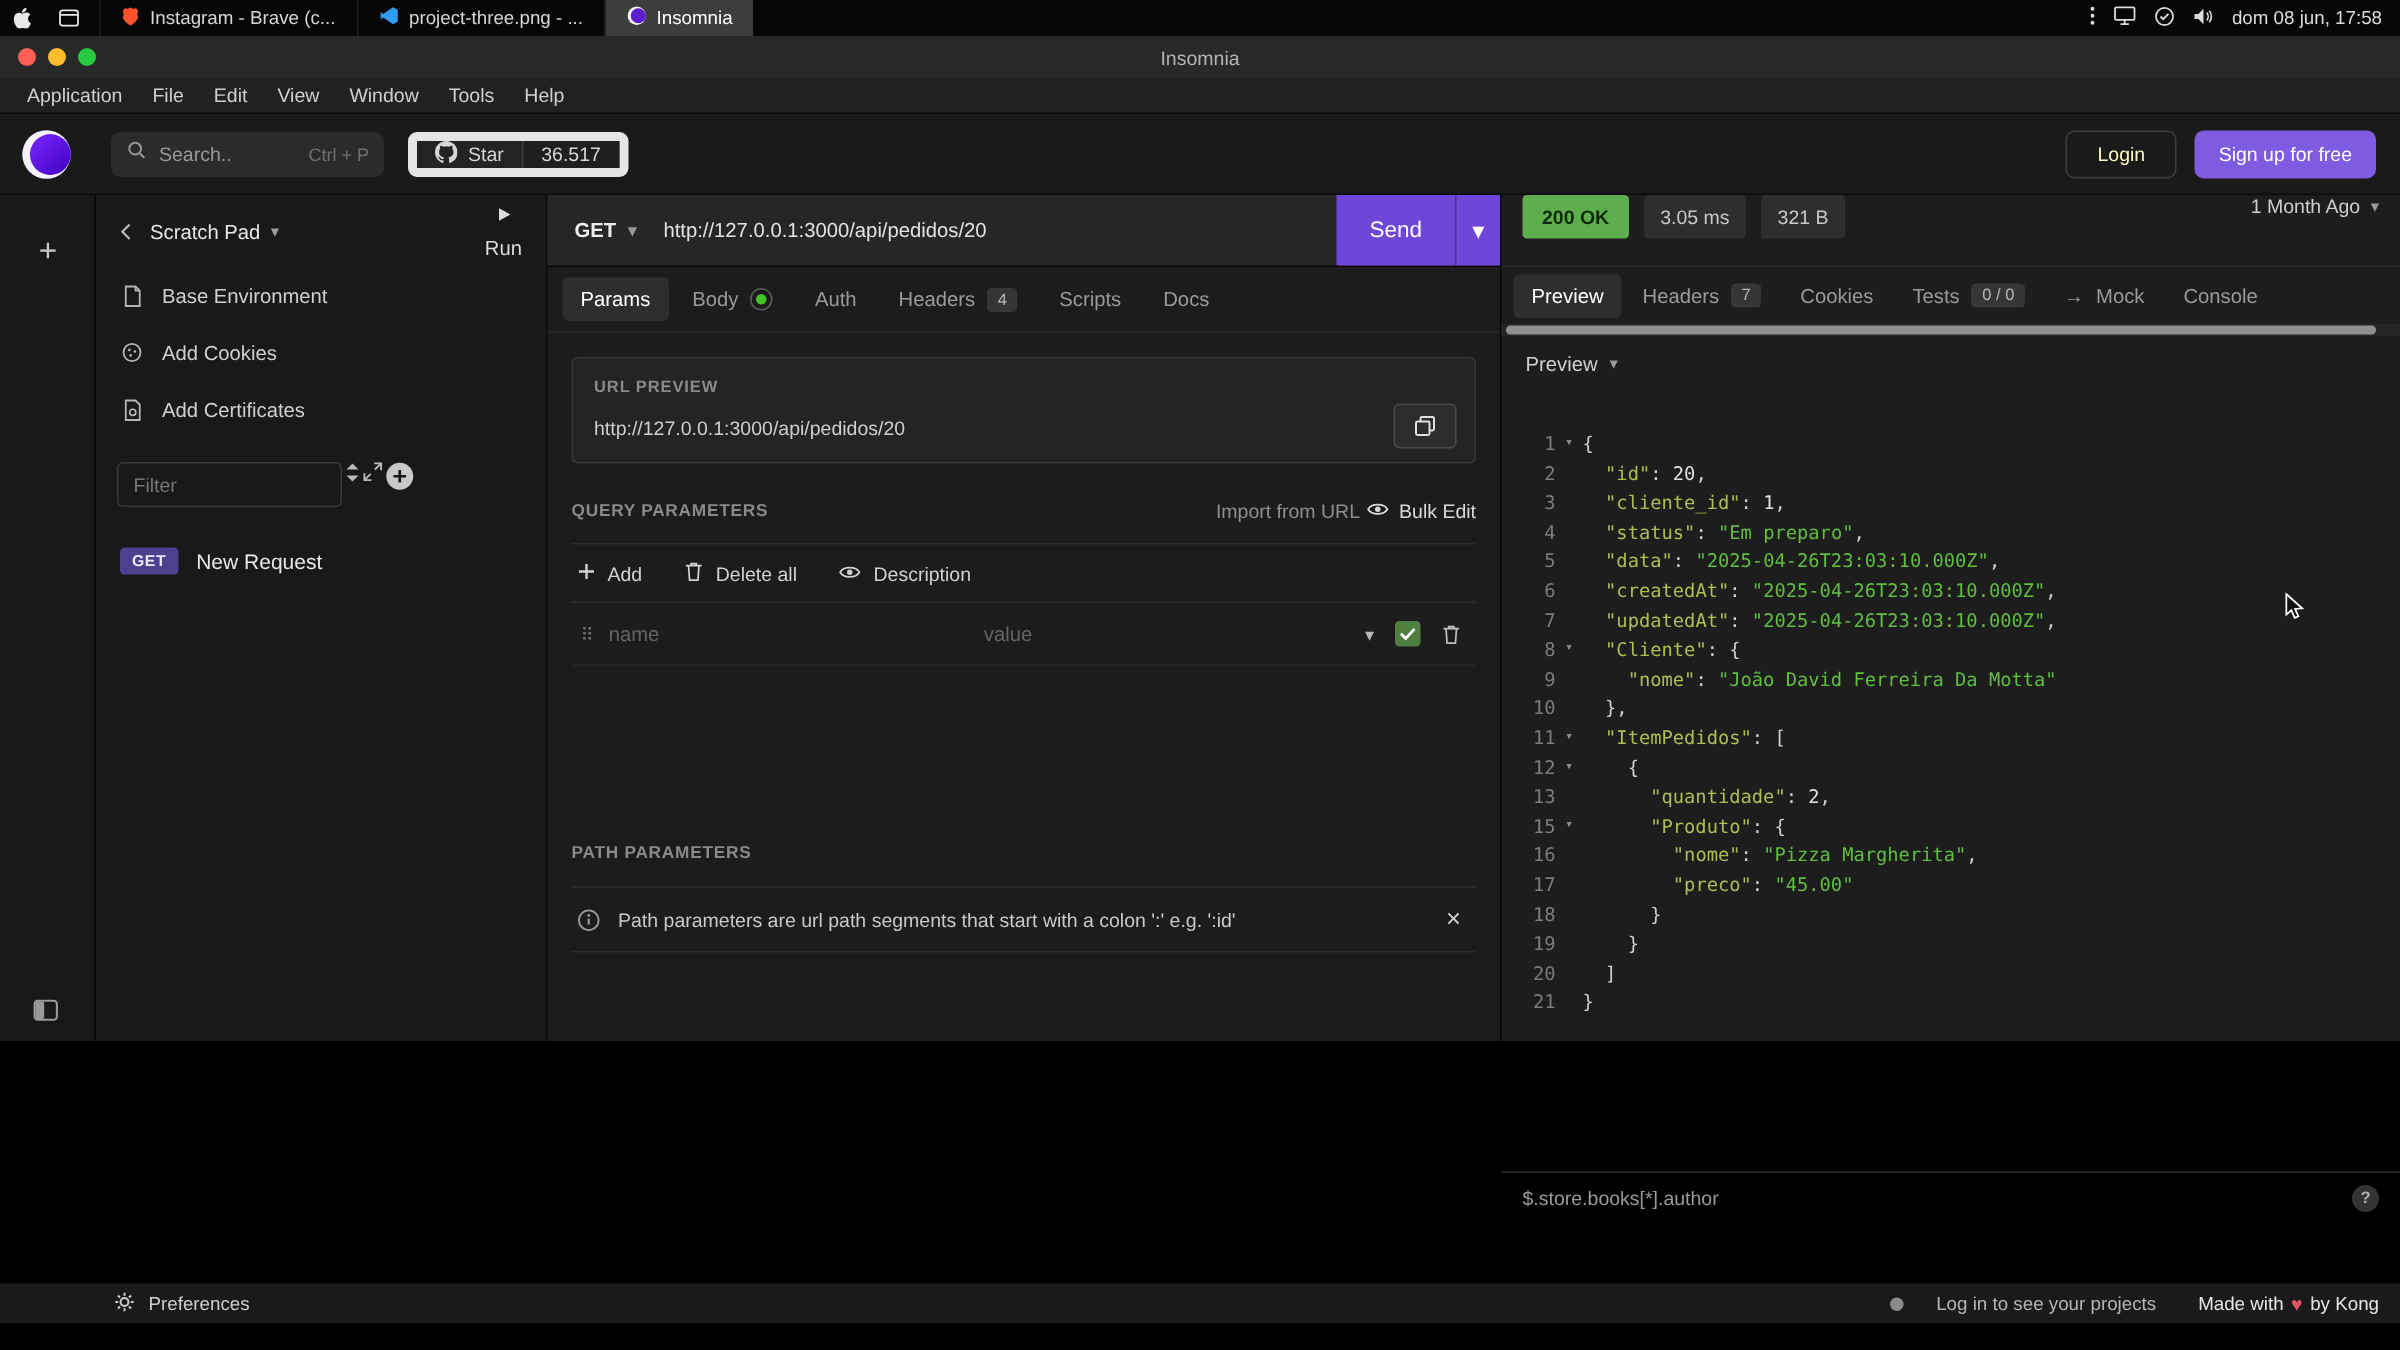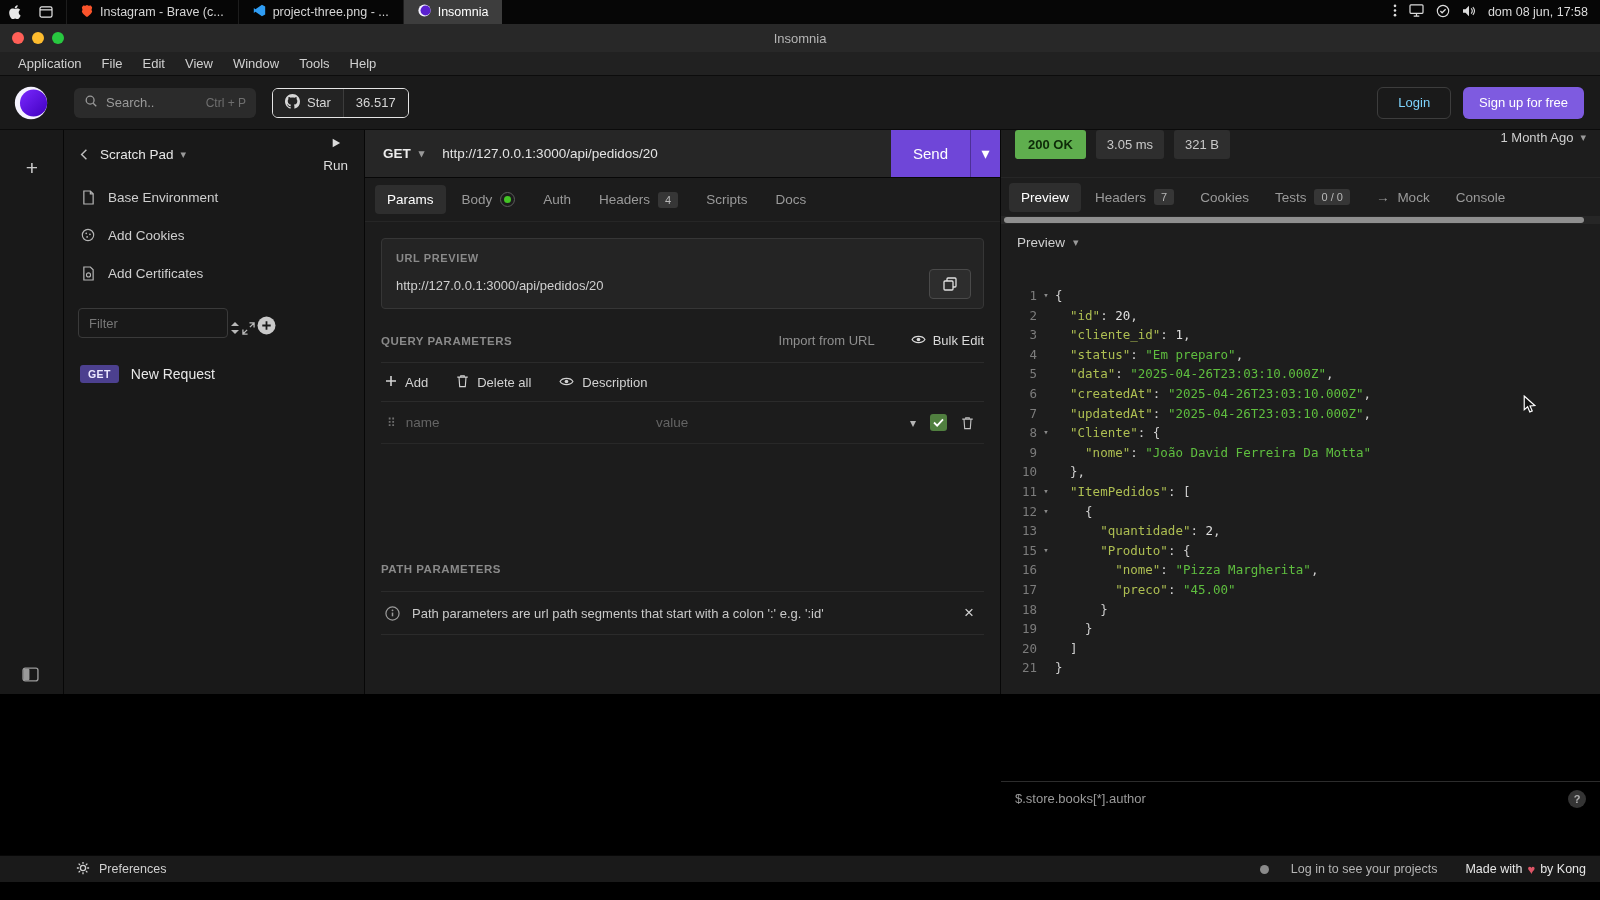--- a/index.html
+++ b/index.html
@@ -24,40 +24,40 @@
   .menubar { position:absolute; top:52px; left:0; width:100%; height:24px; background:#212121; display:flex; align-items:center; padding-left:8px; font-size:13px; color:#d0d0d0; border-bottom:1px solid #0c0c0c; }
   .menubar .menu-item { padding:0 10px; height:24px; display:flex; align-items:center; }
 
   
   .toolbar { position:absolute; top:76px; left:0; width:100%; height:54px; background:#1a1a1a; display:flex; align-items:center; border-bottom:1px solid #0b0b0b; }
   .logo { margin-left:14px; width:34px; height:34px; flex:none; }
   .searchbox { margin-left:26px; width:182px; height:30px; background:#2b2b2b; border-radius:6px; display:flex; align-items:center; gap:8px; padding:0 10px; color:#9a9a9a; }
   .searchbox input { flex:1; min-width:0; background:transparent; border:none; outline:none; color:#d6d6d6; font:13px "Liberation Sans",sans-serif; }
   .searchbox input::placeholder { color:#9a9a9a; }
   .search-kbd { color:#6f6f6f; font-size:12px; white-space:nowrap; }
-  .stargroup { margin-left:16px; height:30px; display:flex; align-items:stretch; border:1px solid #e5e5e5; border-radius:6px; overflow:hidden; font-size:13px; color:#d6d6d6; }
+  .stargroup { margin-left:16px; height:30px; display:flex; align-items:stretch; border:6px solid #e5e5e5; border-radius:6px; overflow:hidden; font-size:13px; color:#d6d6d6; }
   .stargroup .seg { display:flex; align-items:center; gap:7px; padding:0 12px; background:#232323; }
   .stargroup .seg + .seg { border-left:1px solid #3c3c3c; background:#1f1f1f; }
   .toolbar-right { margin-left:auto; display:flex; align-items:center; gap:12px; margin-right:16px; }
-  .btn-login { height:32px; padding:0 20px; border:1px solid #3d3d3d; border-radius:6px; background:transparent; color:#7dd3fc; font-size:13px; display:flex; align-items:center; }
+  .btn-login { height:32px; padding:0 20px; border:1px solid #3d3d3d; border-radius:6px; background:transparent; color:#fef9c3; font-size:13px; display:flex; align-items:center; }
   .btn-signup { height:32px; padding:0 16px; border-radius:6px; background:#7e5be0; color:#fff; font-size:13px; display:flex; align-items:center; }
 
   
   .main { position:absolute; top:130px; left:0; right:0; bottom:45px; }
   .rail { position:absolute; left:0; top:0; bottom:0; width:64px; background:#191919; border-right:1px solid #070707; }
   .rail-plus { position:absolute; top:26px; left:0; width:64px; text-align:center; color:#c9c9c9; font-size:21px; font-weight:300; }
   .rail-toggle { position:absolute; bottom:8px; left:22px; color:#9a9a9a; }
 
   .sidebar { position:absolute; left:64px; top:0; bottom:0; width:301px; background:#191919; border-right:1px solid #070707; font-size:13.5px; }
   .sb-head { height:48px; display:flex; align-items:center; padding:0 16px; gap:12px; }
   .sb-ws { display:flex; align-items:center; gap:7px; color:#e6e6e6; }
   .sb-run { margin-left:auto; display:flex; align-items:center; gap:7px; color:#dcdcdc;flex-direction:column; }
   .sb-item { height:38px; display:flex; align-items:center; gap:12px; padding:0 16px; color:#cfcfcf; }
   .sb-item .ic { color:#b5b5b5; display:flex; width:16px; justify-content:center; }
-  .sb-filter { margin:16px 14px 0; display:flex; align-items:flex-end; gap:2px; color:#b9b9b9; }
+  .sb-filter { margin:16px 14px 0; display:flex; align-items:flex-start; gap:2px; color:#b9b9b9; }
   .sb-filter input { width:150px; height:30px; border:1px solid #3a3a3a; border-radius:4px; background:transparent; outline:none; padding:0 10px; color:#ddd; font:13px "Liberation Sans",sans-serif; }
   .sb-filter input::placeholder { color:#777; }
   .sb-req { margin-top:18px; height:36px; display:flex; align-items:center; gap:12px; padding:0 16px; }
   .method-badge { background:#4c408f; color:#ece8ff; font-size:10.5px; font-weight:700; letter-spacing:.4px; padding:3px 8px; border-radius:3px; }
   .sb-req-name { color:#e8e8e8; font-size:14px; }
 
   .center { position:absolute; left:365px; top:0; bottom:0; width:635px; background:#1c1c1c; }
   .req-bar { height:48px; background:#262626; border-bottom:1px solid #070707; display:flex; align-items:center; position:relative; }
   .req-method { margin-left:18px; display:flex; align-items:center; gap:8px; color:#ededed; font-size:13.5px; font-weight:600; }
   .req-url { margin-left:18px; color:#e3e3e3; font-size:13.5px; }
@@ -71,21 +71,21 @@
   .body-dot { width:15px; height:15px; border:1.5px solid #5c5c5c; border-radius:50%; display:flex; align-items:center; justify-content:center; }
   .body-dot i { width:7px; height:7px; background:#43c425; border-radius:50%; }
 
   .center-scroll { padding:16px; }
   .url-card { border:1px solid #363636; background:#242424; border-radius:4px; padding:13px 14px 15px; position:relative; }
   .card-label { font-size:11px; font-weight:700; letter-spacing:.6px; color:#8a8a8a; margin-bottom:14px; }
   .card-url { font-size:13px; color:#cfcfcf; }
   .copy-btn { position:absolute; right:12px; bottom:9px; width:42px; height:30px; background:#2d2d2d; border:1px solid #4a4a4a; border-radius:4px; display:flex; align-items:center; justify-content:center; color:#e0e0e0; }
   .sec-head { margin-top:24px; display:flex; align-items:center; }
   .sec-label { font-size:11.5px; font-weight:700; letter-spacing:.5px; color:#8a8a8a; }
-  .sec-right { margin-left:auto; display:flex; align-items:center; gap:36px; font-size:13px; }
+  .sec-right { margin-left:auto; display:flex; align-items:center; gap:4px; font-size:13px; }
   .import-link { color:#8f8f8f; }
   .bulk-link { color:#dadada; display:flex; align-items:center; gap:7px; }
   .action-row { margin-top:14px; height:40px; border-top:1px solid #2b2b2b; border-bottom:1px solid #2b2b2b; display:flex; align-items:center; gap:28px; padding:0 4px; color:#d2d2d2; font-size:13px; }
   .action { display:flex; align-items:center; gap:8px; }
   .param-row { height:42px; border-bottom:1px solid #282828; display:flex; align-items:center; gap:10px; padding:0 6px; }
   .drag { color:#6e6e6e; font-size:12px; }
   .param-row input { flex:1; min-width:0; background:transparent; border:none; outline:none; color:#d6d6d6; font:13.5px "Liberation Sans",sans-serif; }
   .param-row input::placeholder { color:#646464; }
   .row-caret { color:#b5b5b5; font-size:12px; padding:0 4px; }
   .checkbox { width:17px; height:17px; border-radius:3px; background:#507f3f; display:flex; align-items:center; justify-content:center; }

